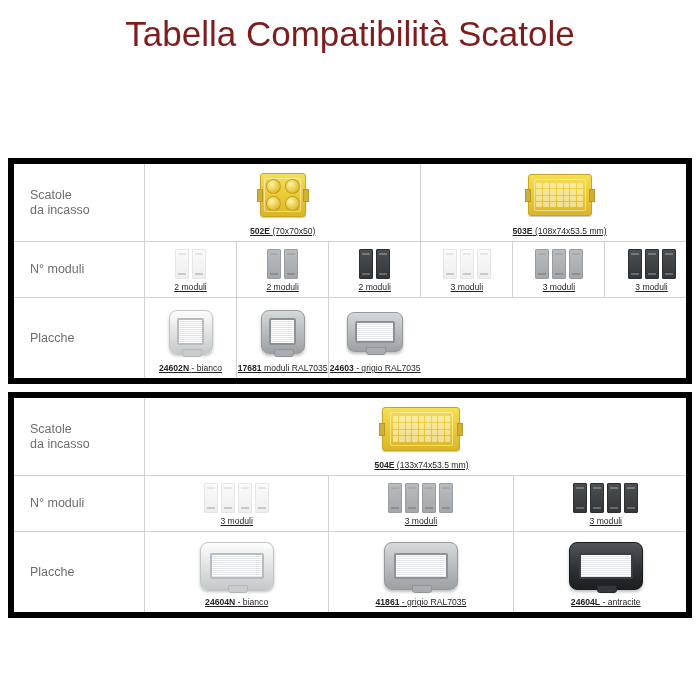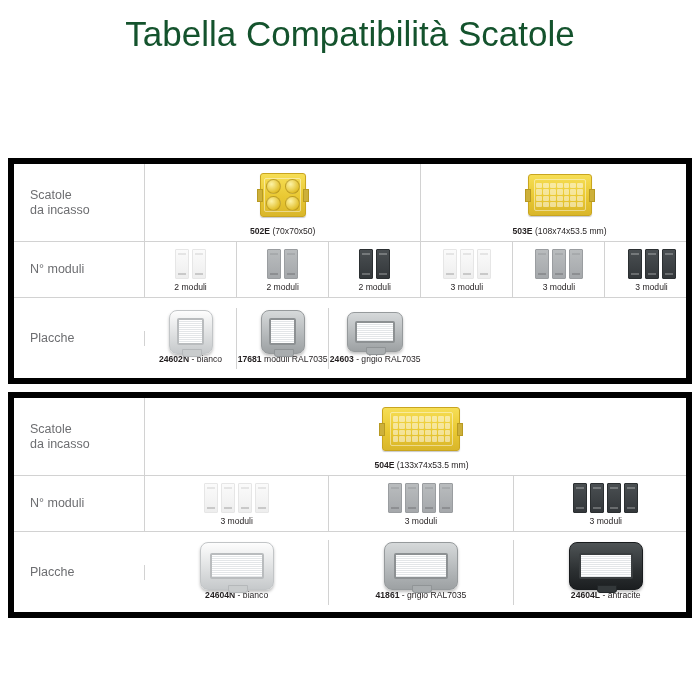--- a/index.html
+++ b/index.html
@@ -6,60 +6,61 @@
   body{
     width:700px;height:700px;background:#ffffff;
     font-family:"Liberation Sans", sans-serif;
     color:#231f20;overflow:hidden;
   }
   .page{position:relative;width:700px;height:700px;}
 
   .page-title{
     position:absolute;left:0;top:14px;width:700px;
     text-align:center;
-    font-size:35px;font-weight:400;color:#14532d;
+    font-size:35px;font-weight:400;color:#7f1d1d;
     letter-spacing:0px;
     font-family:"Liberation Sans", sans-serif;
   }
 
   
   .ctable{
     position:absolute;left:8px;width:684px;
     border:6px solid #000000;
     background:#fff;
     box-sizing:border-box;
   }
   #table-1{top:158px;}
   #table-2{top:392px;}
 
   .trow{display:flex;border-bottom:1px solid #d2d2d2;box-sizing:border-box;}
   .trow:last-child{border-bottom:none;}
   .row-boxes{height:78px;}
   .row-moduli{height:56px;}
-  .row-placche{height:80px;align-items:center;}
+  .row-placche{height:80px;}
 
   .rowlabel{
     width:131px;min-width:131px;
     border-right:1px solid #d2d2d2;
     box-sizing:border-box;
     display:flex;align-items:center;
     padding-left:16px;
     font-size:12.5px;line-height:15px;color:#6d6e71;
     font-weight:400;
   }
   .rowlabel span{display:block;}
 
   .cells{display:flex;flex:1;}
   .cell{
     border-right:1px solid #d2d2d2;
     box-sizing:border-box;
     display:flex;flex-direction:column;
     align-items:center;justify-content:flex-end;
     padding-bottom:4px;
     position:relative;
+    text-decoration:underline;
   }
   .cell:last-child{border-right:none;}
 
   
   .c6 .cell{width:92.1px;}
   
   .c3 .cell{width:184.3px;}
 
   .caption{
     font-size:8.6px;color:#231f20;white-space:nowrap;

